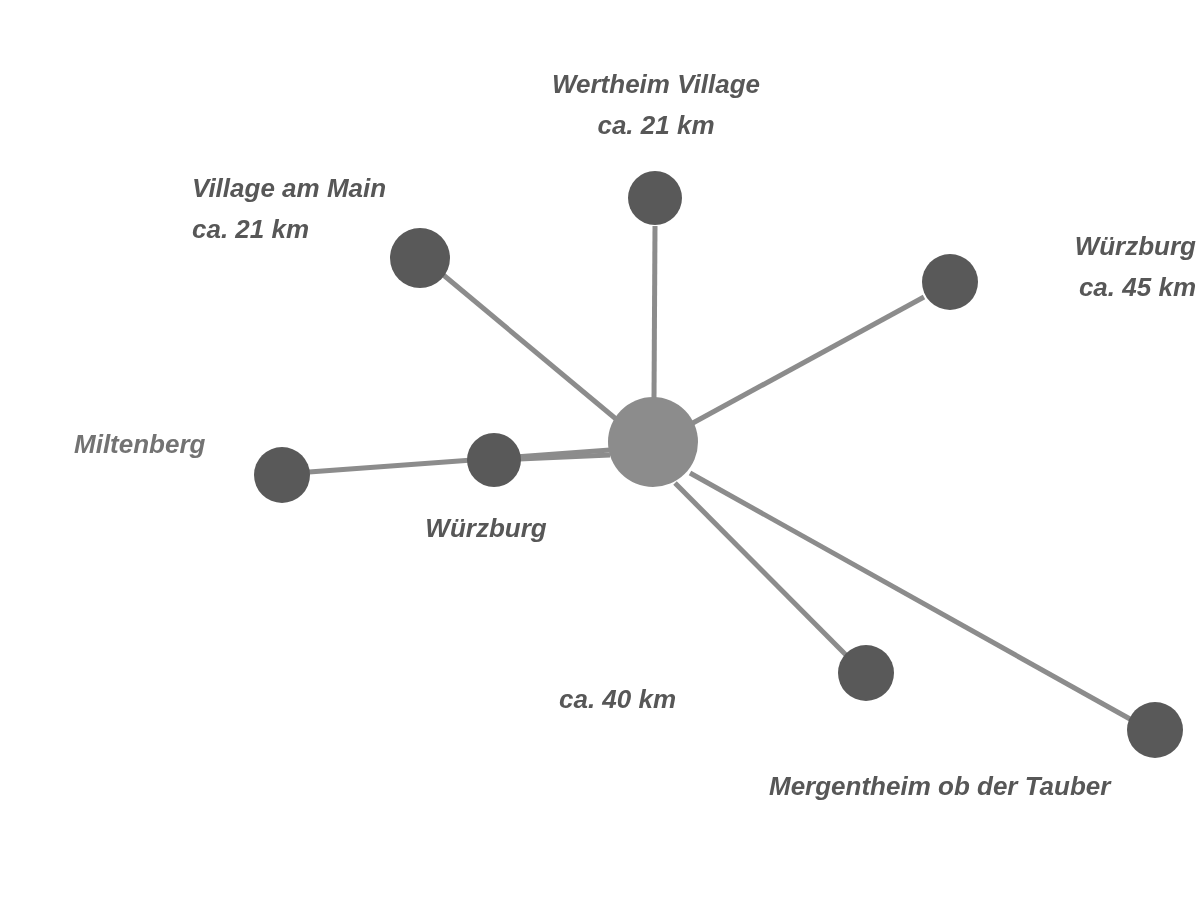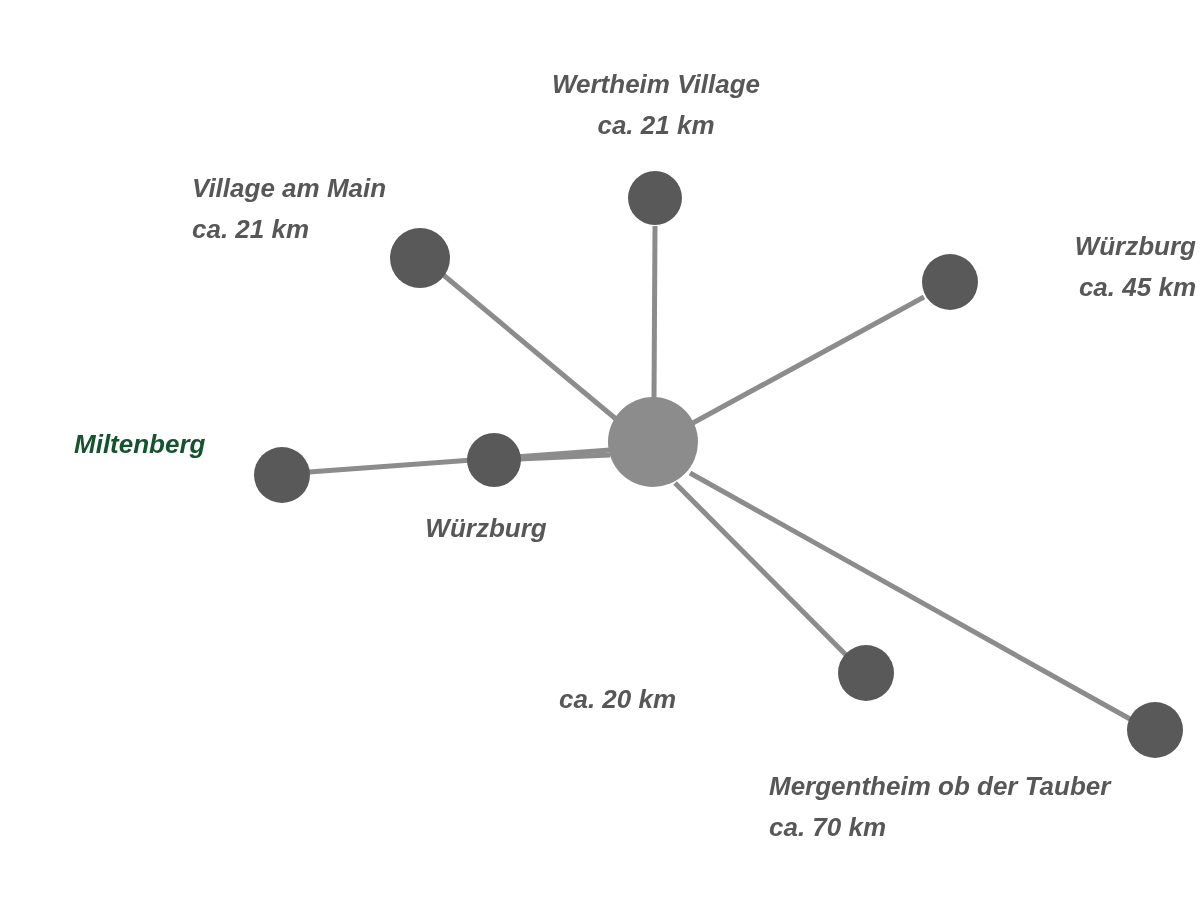--- a/index.html
+++ b/index.html
@@ -76,28 +76,27 @@
         <span class="lbl-dist">ca. 21 km</span>
       </div>
       <div class="node-label label-left" style="left: 192px; top: 168px; width: 292px; color: rgb(87, 87, 87);">
         <span class="lbl-name">Village am Main</span>
         <span class="lbl-dist">ca. 21 km</span>
       </div>
       <div class="node-label label-left" style="left: 996px; top: 226px; width: 200px; color: rgb(87, 87, 87); text-align: right;">
         <span class="lbl-name">Würzburg</span>
         <span class="lbl-dist">ca. 45 km</span>
       </div>
-      <div class="node-label label-left" style="left: 74px; top: 424px; width: 168px; color: #14532d;">
+      <div class="node-label label-left" style="left: 74px; top: 424px; width: 168px; color: #737373;">
         <span class="lbl-name">Miltenberg</span>
       </div>
       <div class="node-label label-center" style="left: 405px; top: 508px; width: 162px; color: rgb(87, 87, 87);">
         <span class="lbl-name">Würzburg</span>
       </div>
       <div class="node-label label-left" style="left: 559px; top: 679px; width: 290px; color: rgb(87, 87, 87);">
-        <span class="lbl-dist">ca. 20 km</span>
+        <span class="lbl-dist">ca. 40 km</span>
       </div>
       <div class="node-label label-left" style="left: 769px; top: 766px; width: 426px; color: rgb(87, 87, 87);">
         <span class="lbl-name">Mergentheim ob der Tauber</span>
-        <span class="lbl-dist">ca. 70 km</span>
       </div>
     </div>
 
 </div>
 
 </body></html>

